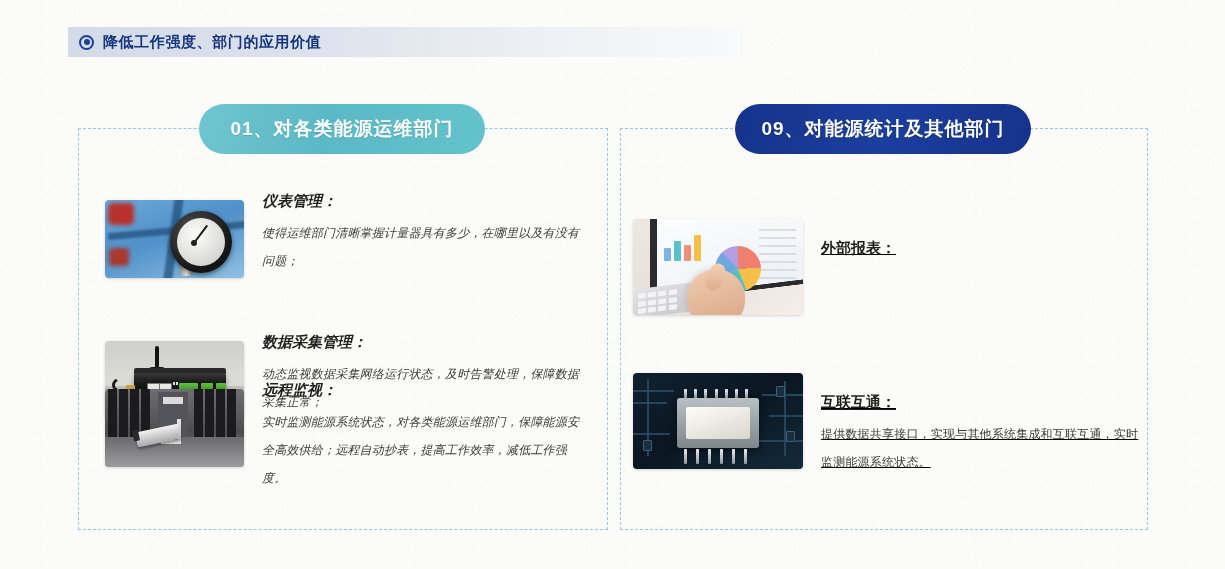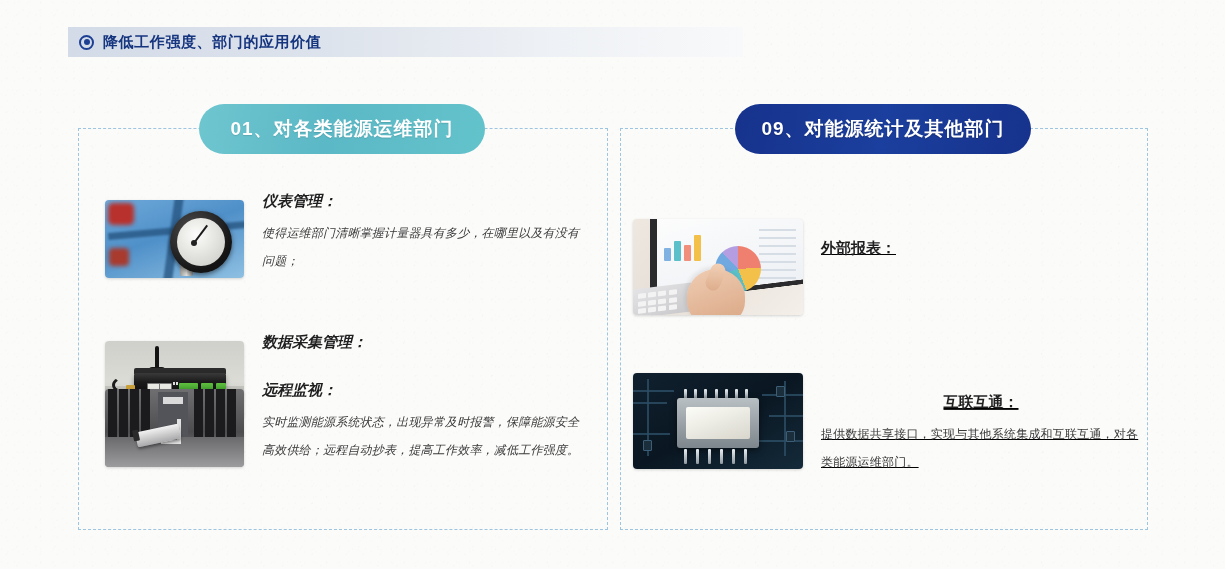--- a/index.html
+++ b/index.html
@@ -63,21 +63,21 @@
   
   .item{position:absolute;display:flex;}
   .thumb{
     flex:none;border-radius:4px;overflow:hidden;position:relative;
     box-shadow:0 1px 3px rgba(0,0,0,.16);
   }
   .txt{margin-left:18px;}
   .item-title{
     font-size:15px;font-weight:bold;color:#1f1f1f;line-height:1.1;margin-bottom:9px;
   }
-  .item-title.underline{text-decoration:underline;text-underline-offset:2px;text-align:center;}
+  .item-title.underline{text-decoration:underline;text-underline-offset:2px;}
   .item-desc{
     font-size:12px;color:#3a3a3a;line-height:28px;letter-spacing:.2px;
   }
 
   
   #item-l1{left:105px;top:200px;}
   #item-l2{left:105px;top:294px;margin-top:47px;}
   #item-l3{left:105px;top:389px;}
   #item-l1 .thumb,#item-l2 .thumb,#item-l3 .thumb{width:139px;height:78px;}
   #item-l1 .txt,#item-l2 .txt,#item-l3 .txt{width:320px;margin-top:-7px;font-style:italic;}
@@ -238,20 +238,21 @@
         <span class="port p2"></span>
       <span class="led l1"></span>
         <span class="led l2"></span>
       <span class="green g1"></span>
         <span class="green g2"></span>
         <span class="green g3"></span>
     </div>
   </div>
   <div class="txt">
     <div class="item-title">数据采集管理：</div>
+    <div class="item-desc">动态监视数据采集网络运行状态，及时告警处理，保障数据采集正常；</div>
   </div>
 </div>
 
 <div class="item" id="item-l3">
   <div class="thumb">
     <div class="pic pic-cam">
       <span class="slat" style="left:2%"></span>
         <span class="slat" style="left:10%"></span>
       <span class="slat" style="left:18%"></span>
         <span class="slat" style="left:26%"></span>
@@ -263,21 +264,21 @@
         <span class="sign"></span>
       <span class="floor"></span>
       <span class="bracket"></span>
         <span class="bracket2"></span>
       <span class="cam"></span>
         <span class="lens"></span>
     </div>
   </div>
   <div class="txt">
     <div class="item-title">远程监视：</div>
-    <div class="item-desc">实时监测能源系统状态，出现异常及时报警，保障能源安全高效供给；远程自动抄表，提高工作效率，减低工作强度。</div>
+    <div class="item-desc">实时监测能源系统状态，对各类能源运维部门，保障能源安全高效供给；远程自动抄表，提高工作效率，减低工作强度。</div>
   </div>
 </div>
 
 <div class="panel" id="panel-right"></div>
 <div class="badge" id="badge-right">09、对能源统计及其他部门</div>
 
 <div class="item" id="item-r1">
   <div class="thumb">
     <div class="pic pic-laptop">
       <span class="screen"></span>
@@ -346,15 +347,15 @@
       <span class="pin" style="left:30%;top:79%;width:3px;height:16%"></span>
       <span class="pin" style="left:37%;top:79%;width:3px;height:16%"></span>
       <span class="pin" style="left:44%;top:79%;width:3px;height:16%"></span>
       <span class="pin" style="left:51%;top:79%;width:3px;height:16%"></span>
       <span class="pin" style="left:58%;top:79%;width:3px;height:16%"></span>
       <span class="pin" style="left:65%;top:79%;width:3px;height:16%"></span>
     </div>
   </div>
   <div class="txt">
     <div class="item-title underline">互联互通：</div>
-    <div class="item-desc">提供数据共享接口，实现与其他系统集成和互联互通，对各类能源运维部门。</div>
+    <div class="item-desc">提供数据共享接口，实现与其他系统集成和互联互通，实时监测能源系统状态。</div>
   </div>
 </div>
 
 </body></html>

